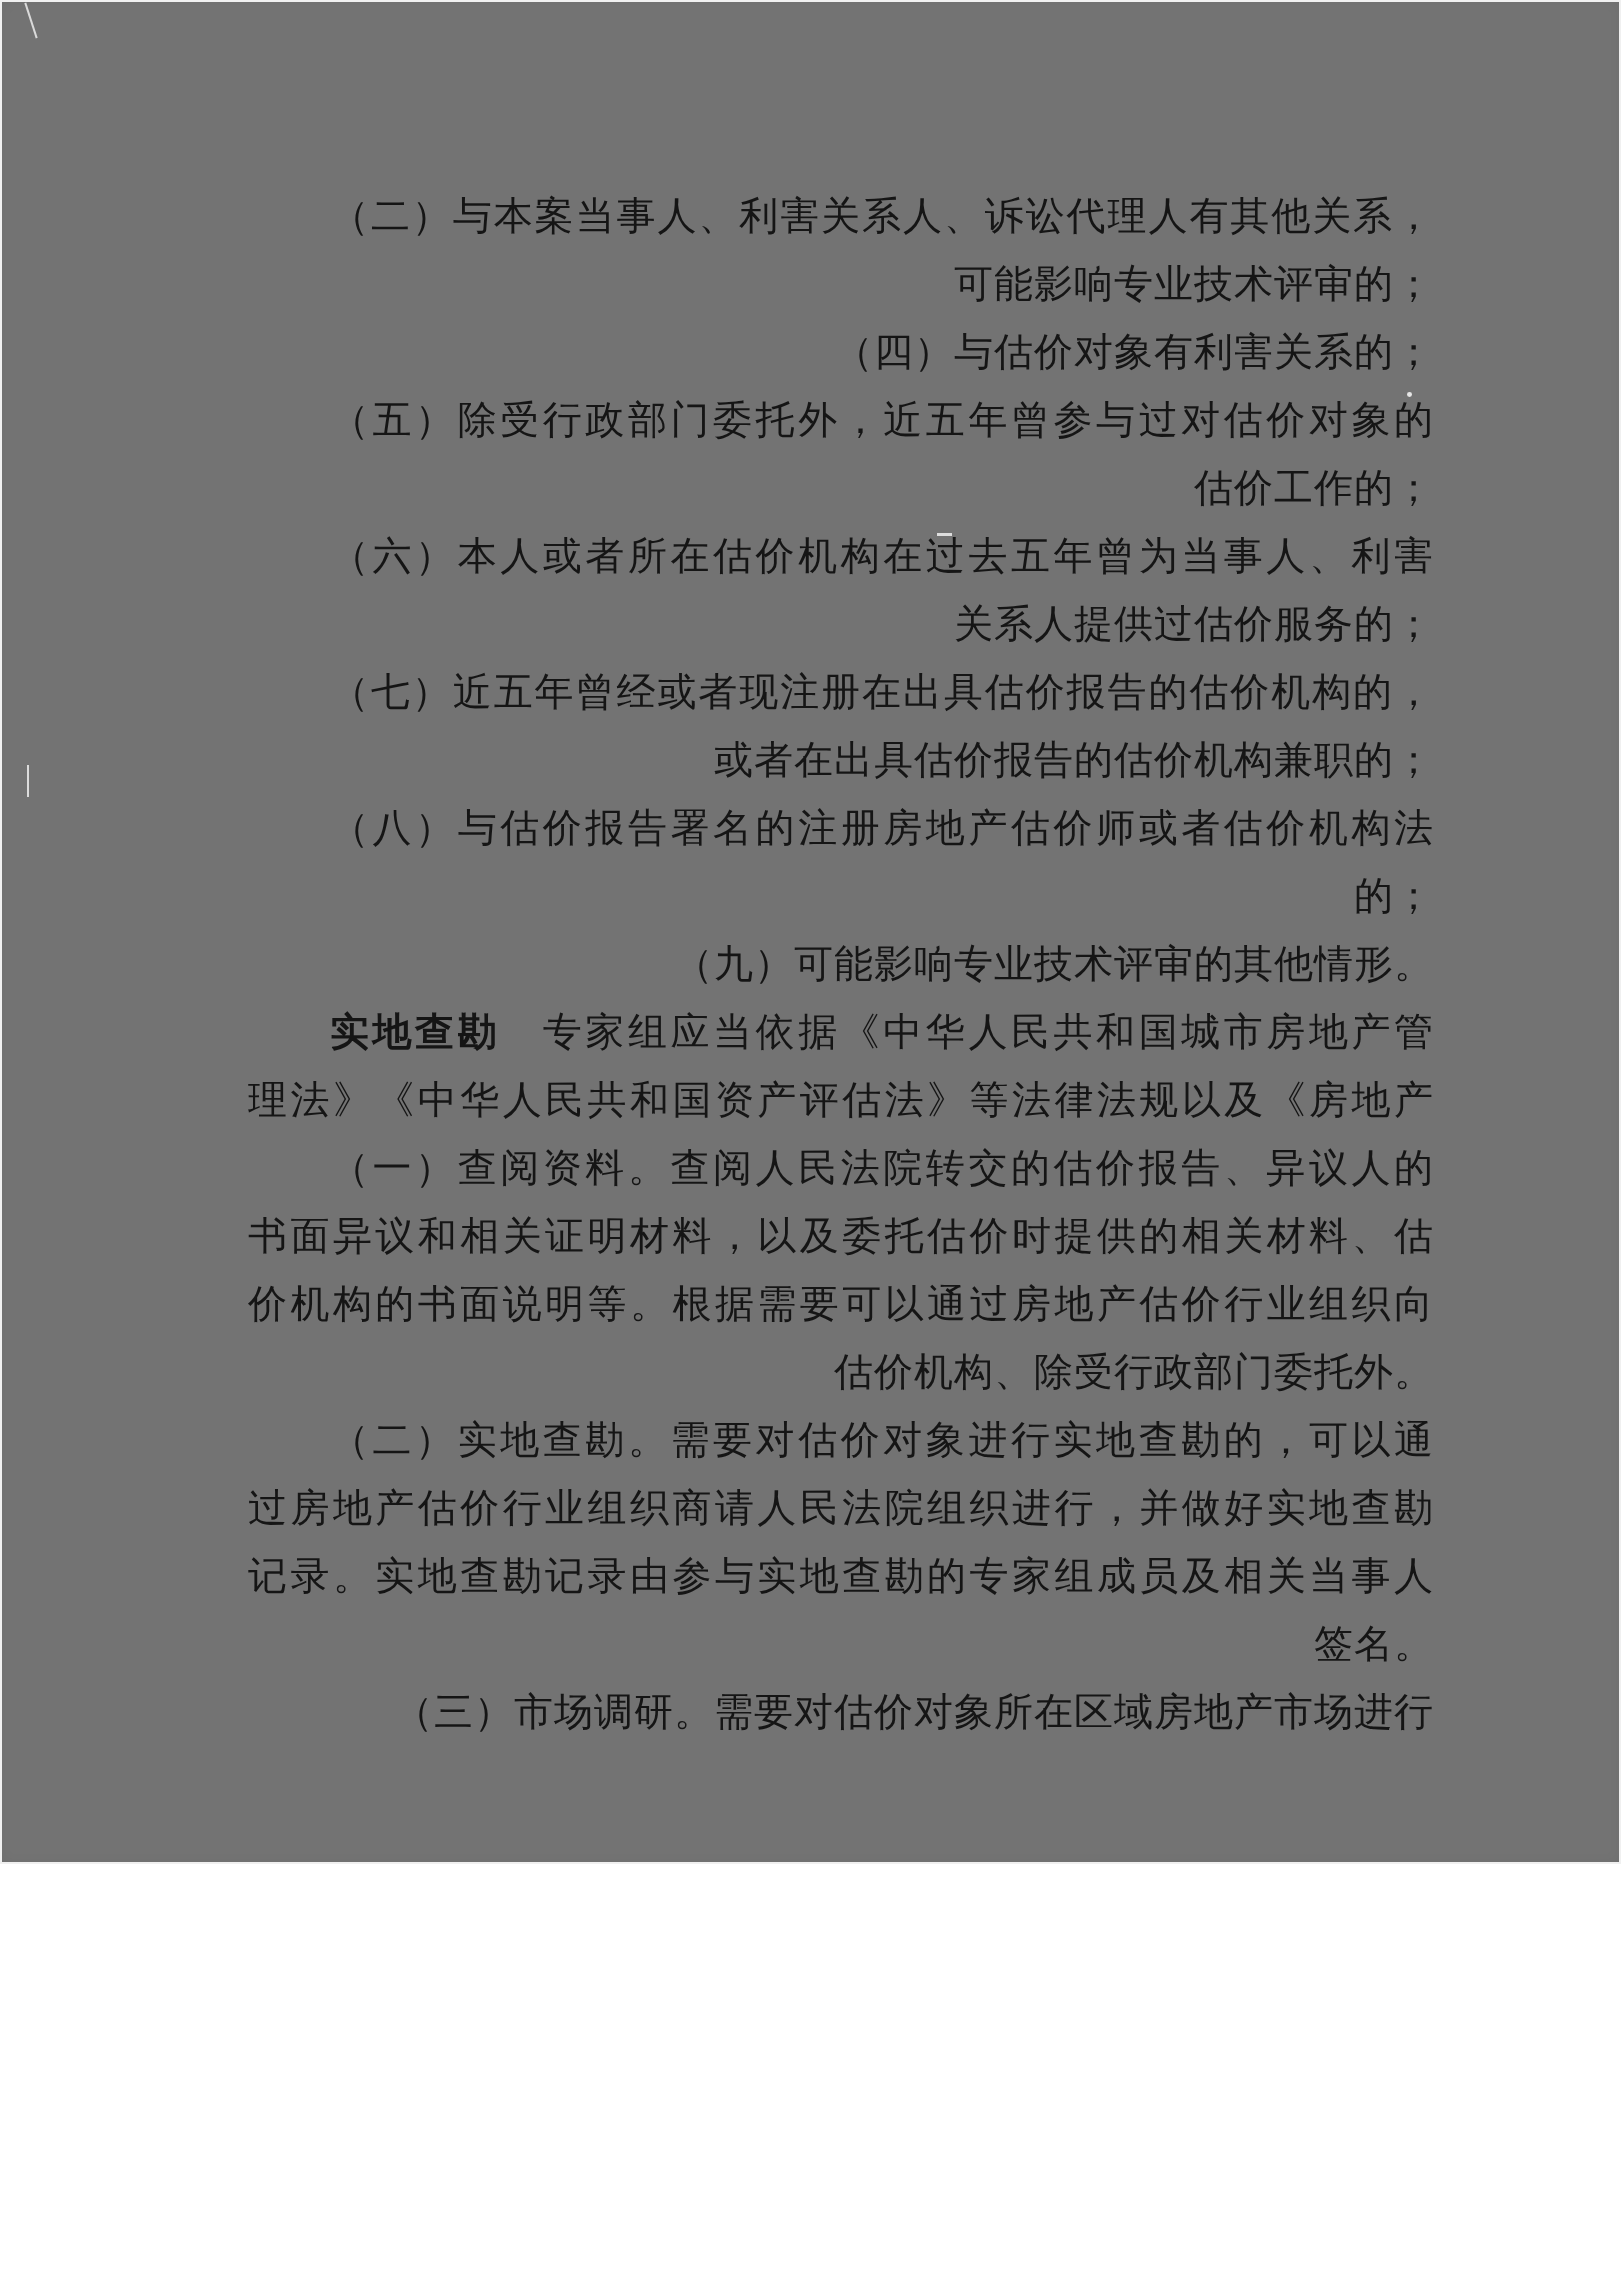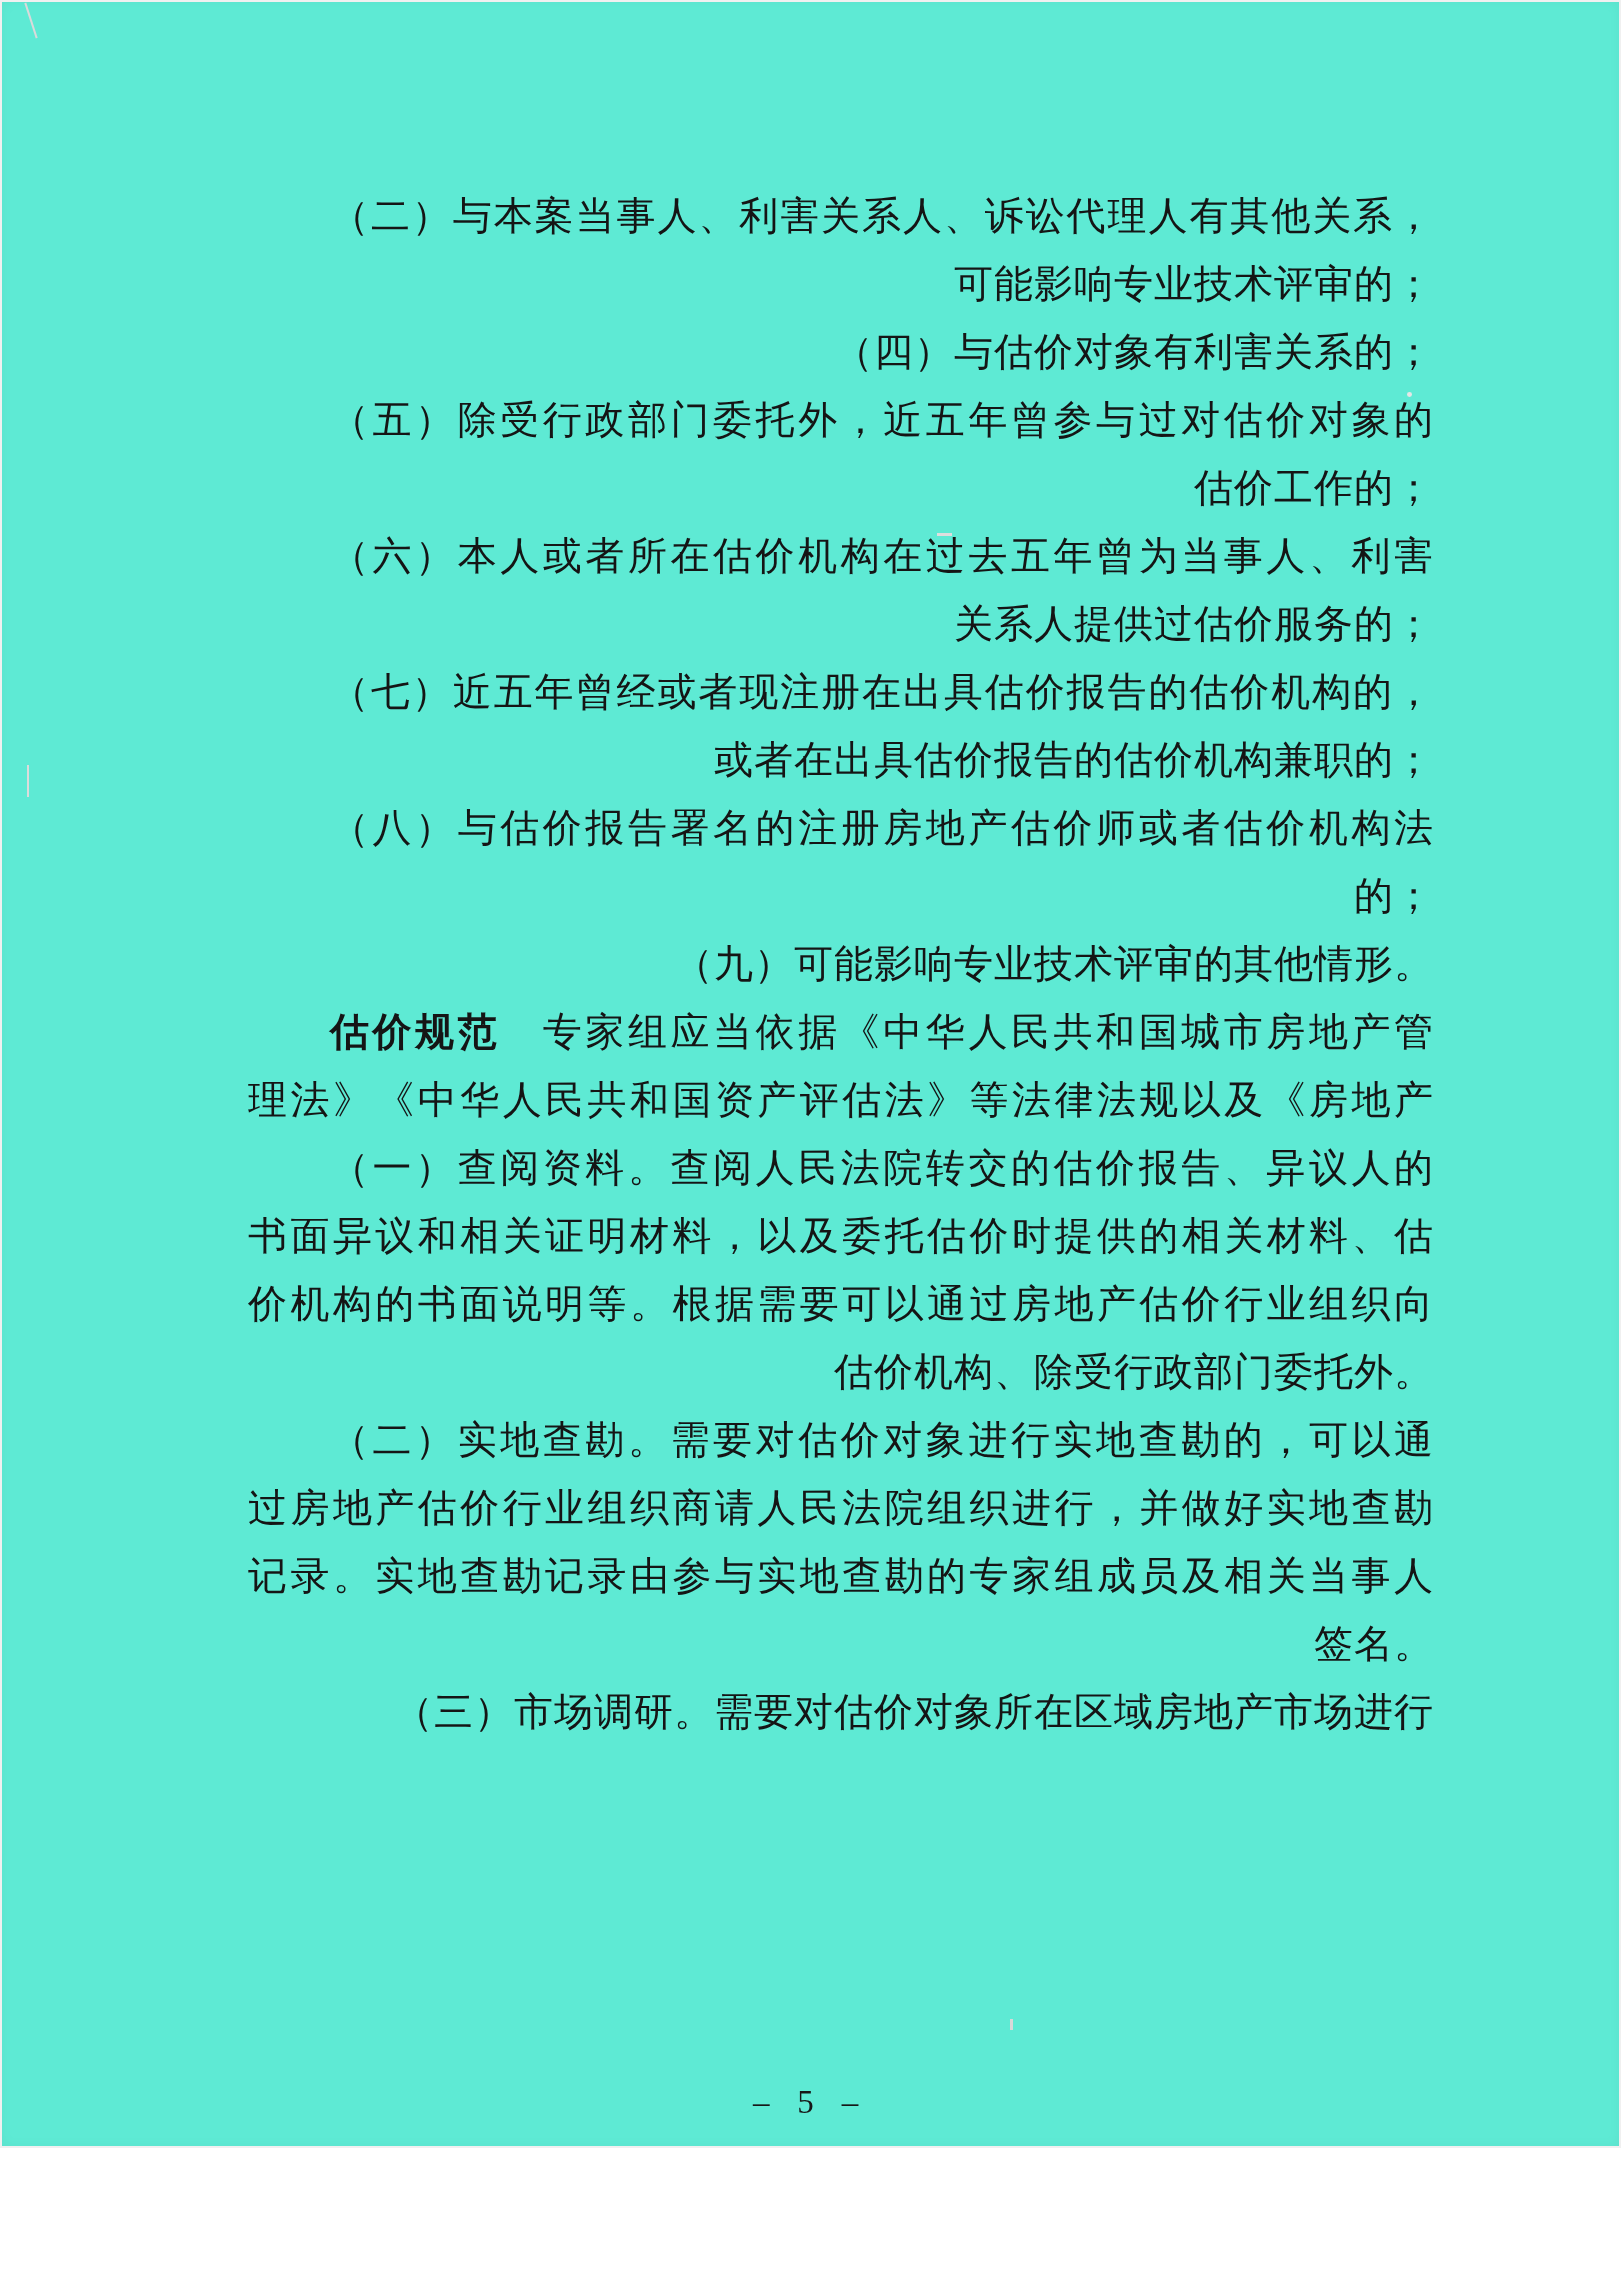--- a/index.html
+++ b/index.html
@@ -3,22 +3,22 @@
 <meta charset="utf-8">
 <style>
   html, body {
     margin: 0;
     padding: 0;
     background: #ffffff;
   }
   .page {
     position: relative;
     width: 1621px;
-    height: 2148px;
-    background: #5eead4;
+    height: 1864px;
+    background: #737373;
     overflow: hidden;
     box-shadow: inset 0 0 0 2px #f0f0f0, inset 0 0 13.7px rgba(0,0,0,0.05);
     font-family: "Liberation Serif", "DejaVu Serif", serif;
   }
   .textblock {
     position: absolute;
     left: 248px;
     top: 182px;
     width: 1186px;
   }
@@ -95,21 +95,21 @@
       <div class="line indent">（四）与估价对象有利害关系的；</div>
       <div class="line indent just">（五）除受行政部门委托外，近五年曾参与过对估价对象的</div>
       <div class="line">估价工作的；</div>
       <div class="line indent just">（六）本人或者所在估价机构在过去五年曾为当事人、利害</div>
       <div class="line">关系人提供过估价服务的；</div>
       <div class="line indent just">（七）近五年曾经或者现注册在出具估价报告的估价机构的，</div>
       <div class="line">或者在出具估价报告的估价机构兼职的；</div>
       <div class="line indent just">（八）与估价报告署名的注册房地产估价师或者估价机构法</div>
       <div class="line">的；</div>
       <div class="line indent">（九）可能影响专业技术评审的其他情形。</div>
-      <div class="line indent just"><span class="bold">估价规范</span>　专家组应当依据《中华人民共和国城市房地产管</div>
+      <div class="line indent just"><span class="bold">实地查勘</span>　专家组应当依据《中华人民共和国城市房地产管</div>
       <div class="line just">理法》《中华人民共和国资产评估法》等法律法规以及《房地产</div>
       <div class="line indent just">（一）查阅资料。查阅人民法院转交的估价报告、异议人的</div>
       <div class="line just">书面异议和相关证明材料，以及委托估价时提供的相关材料、估</div>
       <div class="line just">价机构的书面说明等。根据需要可以通过房地产估价行业组织向</div>
       <div class="line">估价机构、除受行政部门委托外。</div>
       <div class="line indent just">（二）实地查勘。需要对估价对象进行实地查勘的，可以通</div>
       <div class="line just">过房地产估价行业组织商请人民法院组织进行，并做好实地查勘</div>
       <div class="line just">记录。实地查勘记录由参与实地查勘的专家组成员及相关当事人</div>
       <div class="line">签名。</div>
       <div class="line indent">（三）市场调研。需要对估价对象所在区域房地产市场进行</div>

